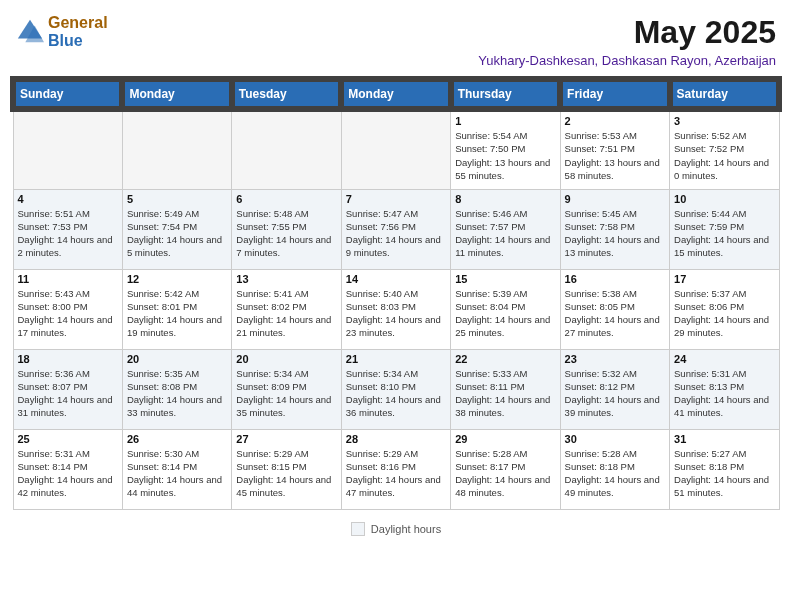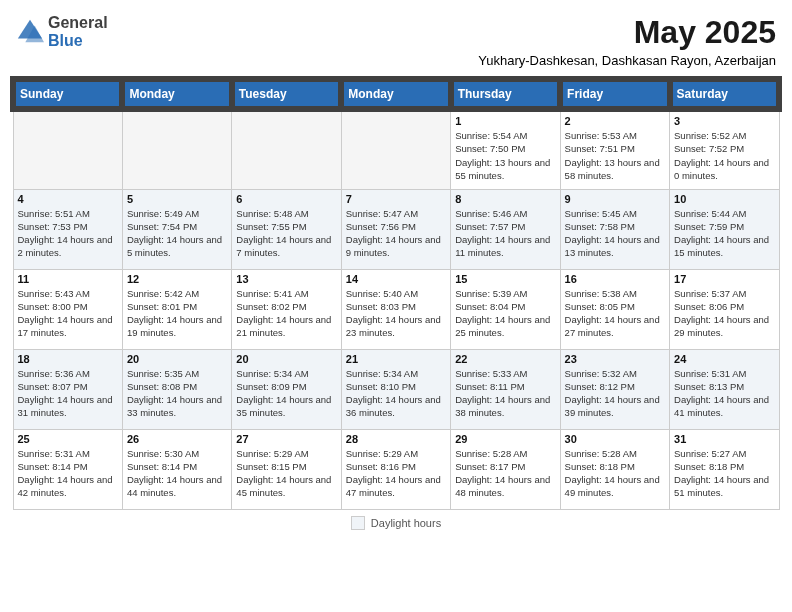--- a/index.html
+++ b/index.html
@@ -23,42 +23,42 @@
       gap: 4px;
     }
     .logo-text {
       display: flex;
       flex-direction: column;
       line-height: 1.1;
     }
     .logo-general {
       font-size: 16px;
       font-weight: bold;
-      color: #404040;
+      color: #a16207;
     }
     .logo-blue {
       font-size: 16px;
       font-weight: bold;
       color: #2a6db5;
     }
     .logo-icon {
       width: 28px;
       height: 28px;
     }
     .title-block {
       text-align: right;
     }
     .month-year {
       font-size: 32px;
       font-weight: bold;
       color: #1a1a1a;
     }
     .location {
       font-size: 13px;
-      color: #000000;
+      color: #4c1d95;
       margin-top: 2px;
     }
     .calendar {
       width: 100%;
       border-collapse: collapse;
       border: 1px solid #ccc;
     }
     .calendar th {
       background: #2a6db5;
       color: #fff;
@@ -94,21 +94,21 @@
     }
     .day-info {
       font-size: 9.5px;
       line-height: 1.4;
       color: #333;
     }
     .footer {
       display: flex;
       justify-content: center;
       align-items: center;
-      margin-top: 6px;
+      margin-top: 12px;
       font-size: 11px;
       color: #555;
       gap: 6px;
     }
     .footer-box {
       display: inline-block;
       width: 14px;
       height: 14px;
       background: #f0f4f8;
       border: 1px solid #ccc;

